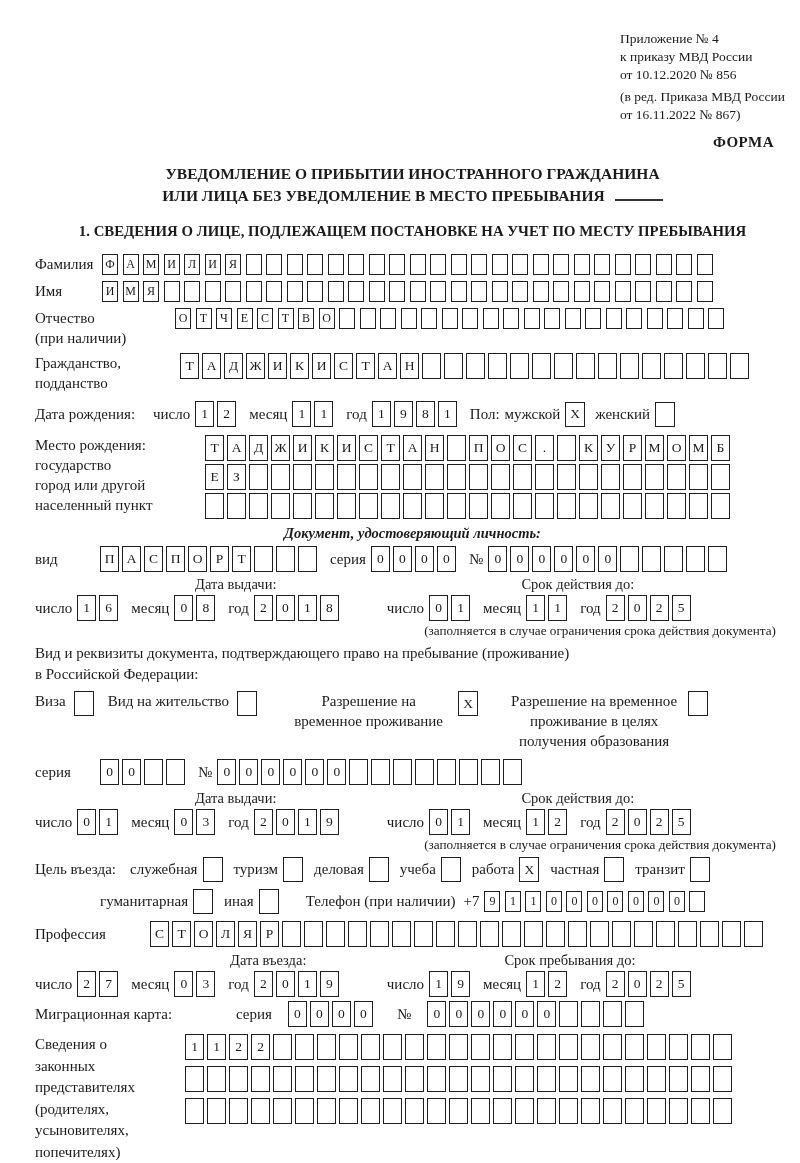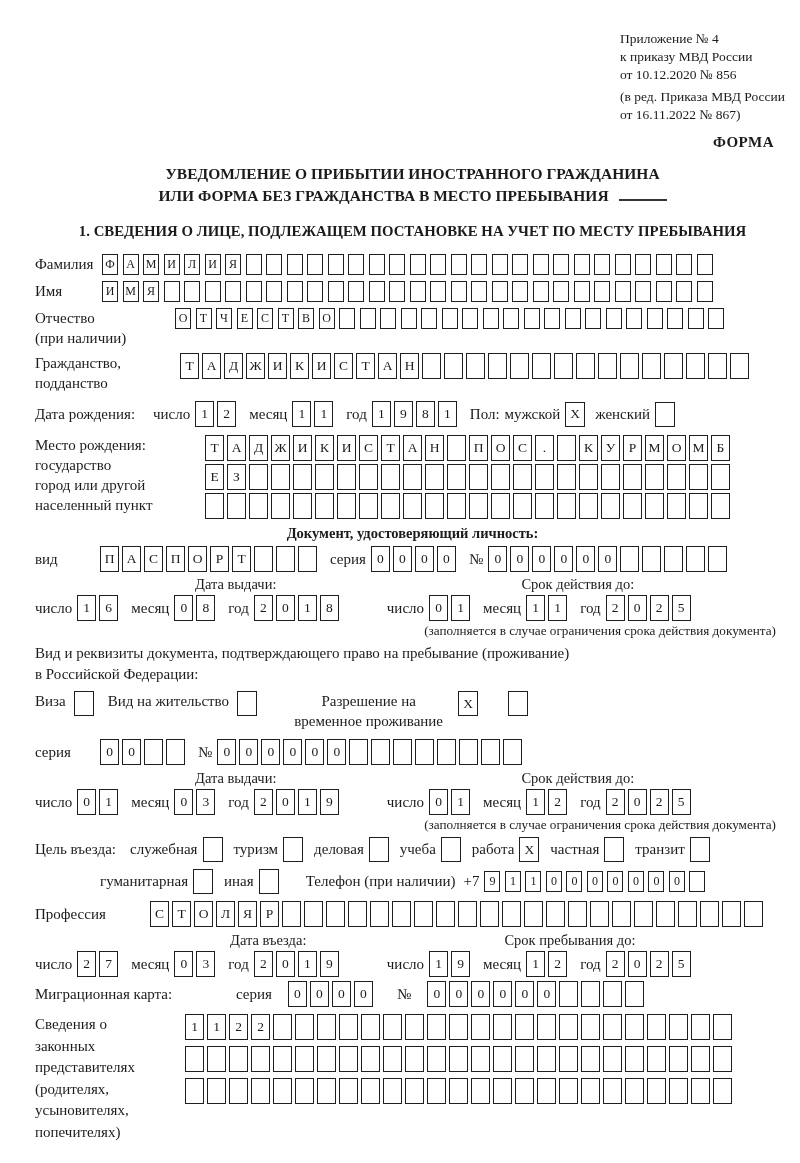--- a/index.html
+++ b/index.html
@@ -29,21 +29,21 @@
   .dword{margin:0 5px 0 0;}
   .gap-l{margin-left:10px;}
   .gap45{margin-left:45px;}
   
   .r-surname{margin-top:14px;margin-bottom:6px;}
   .r-name{margin-bottom:6px;}
   .r-patr{margin-bottom:5px;}
   .r-cit{margin-bottom:8px;}
   .r-birth{margin-bottom:8px;}
   .bp-row{margin-bottom:3px;}
-  .doc-heading{text-align:center;font-weight:bold;font-size:14.5px;margin:2px 0 4px 0;}
+  .doc-heading{text-align:center;font-weight:bold;font-size:14.5px;margin:2px 0 4px 0;font-style:italic;}
   .r-vid{margin-bottom:4px;}
   .date-heads{display:flex;font-size:14.5px;margin-bottom:2px;}
   .dh1{margin-left:160px;} .dh2{margin-left:245px;}
   .dh3{margin-left:195px;} .dh4{margin-left:198px;}
   .note{font-size:13.2px;text-align:right;padding-right:14px;margin:2px 0 4px 0;}
   .intro{font-size:15px;line-height:21px;}
   .options-row{margin-top:6px;margin-bottom:8px;align-items:flex-start;}
   .opt{display:inline-flex;align-items:flex-start;gap:8px;}
   .opt-lbl{line-height:20px;}
   .opt-c{text-align:center;}
@@ -73,21 +73,21 @@
     <div>от 10.12.2020 № 856</div>
     <div class="edition">
       <div>(в ред. Приказа МВД России</div>
       <div>от 16.11.2022 № 867)</div>
     </div>
   </div>
   <div class="forma">ФОРМА</div>
 
   <div class="title">
     <div>УВЕДОМЛЕНИЕ О ПРИБЫТИИ ИНОСТРАННОГО ГРАЖДАНИНА</div>
-    <div><span>ИЛИ ФОРМА БЕЗ ГРАЖДАНСТВА В МЕСТО ПРЕБЫВАНИЯ</span><span class="blank"></span></div>
+    <div><span>ИЛИ ЛИЦА БЕЗ УВЕДОМЛЕНИЕ В МЕСТО ПРЕБЫВАНИЯ</span><span class="blank"></span></div>
   </div>
 
   <div class="sec-heading">1. СВЕДЕНИЯ О ЛИЦЕ, ПОДЛЕЖАЩЕМ ПОСТАНОВКЕ НА УЧЕТ ПО МЕСТУ ПРЕБЫВАНИЯ</div>
 
   <div class="frow r-surname">
     <span class="lbl w67">Фамилия</span>
     <span class="cells c-sm">
         <span class="cell">Ф</span>
         <span class="cell">А</span>
         <span class="cell">М</span>
@@ -434,20 +434,21 @@
     </span>
     <span class="opt mr28">
       <span class="opt-lbl">Вид на жительство</span>
       <span class="cbox"></span>
     </span>
     <span class="opt mr28">
       <span class="opt-lbl opt-c ow160">Разрешение на временное проживание</span>
       <span class="cbox">X</span>
     </span>
     <span class="opt">
+      <span class="opt-lbl opt-c ow170">Разрешение на временное проживание в целях получения образования</span>
       <span class="cbox"></span>
     </span>
   </div>
 
   <div class="frow r-series">
     <span class="lbl w65">серия</span>
     <span class="cells c-md">
         <span class="cell">0</span>
         <span class="cell">0</span>
         <span class="cell"></span>

